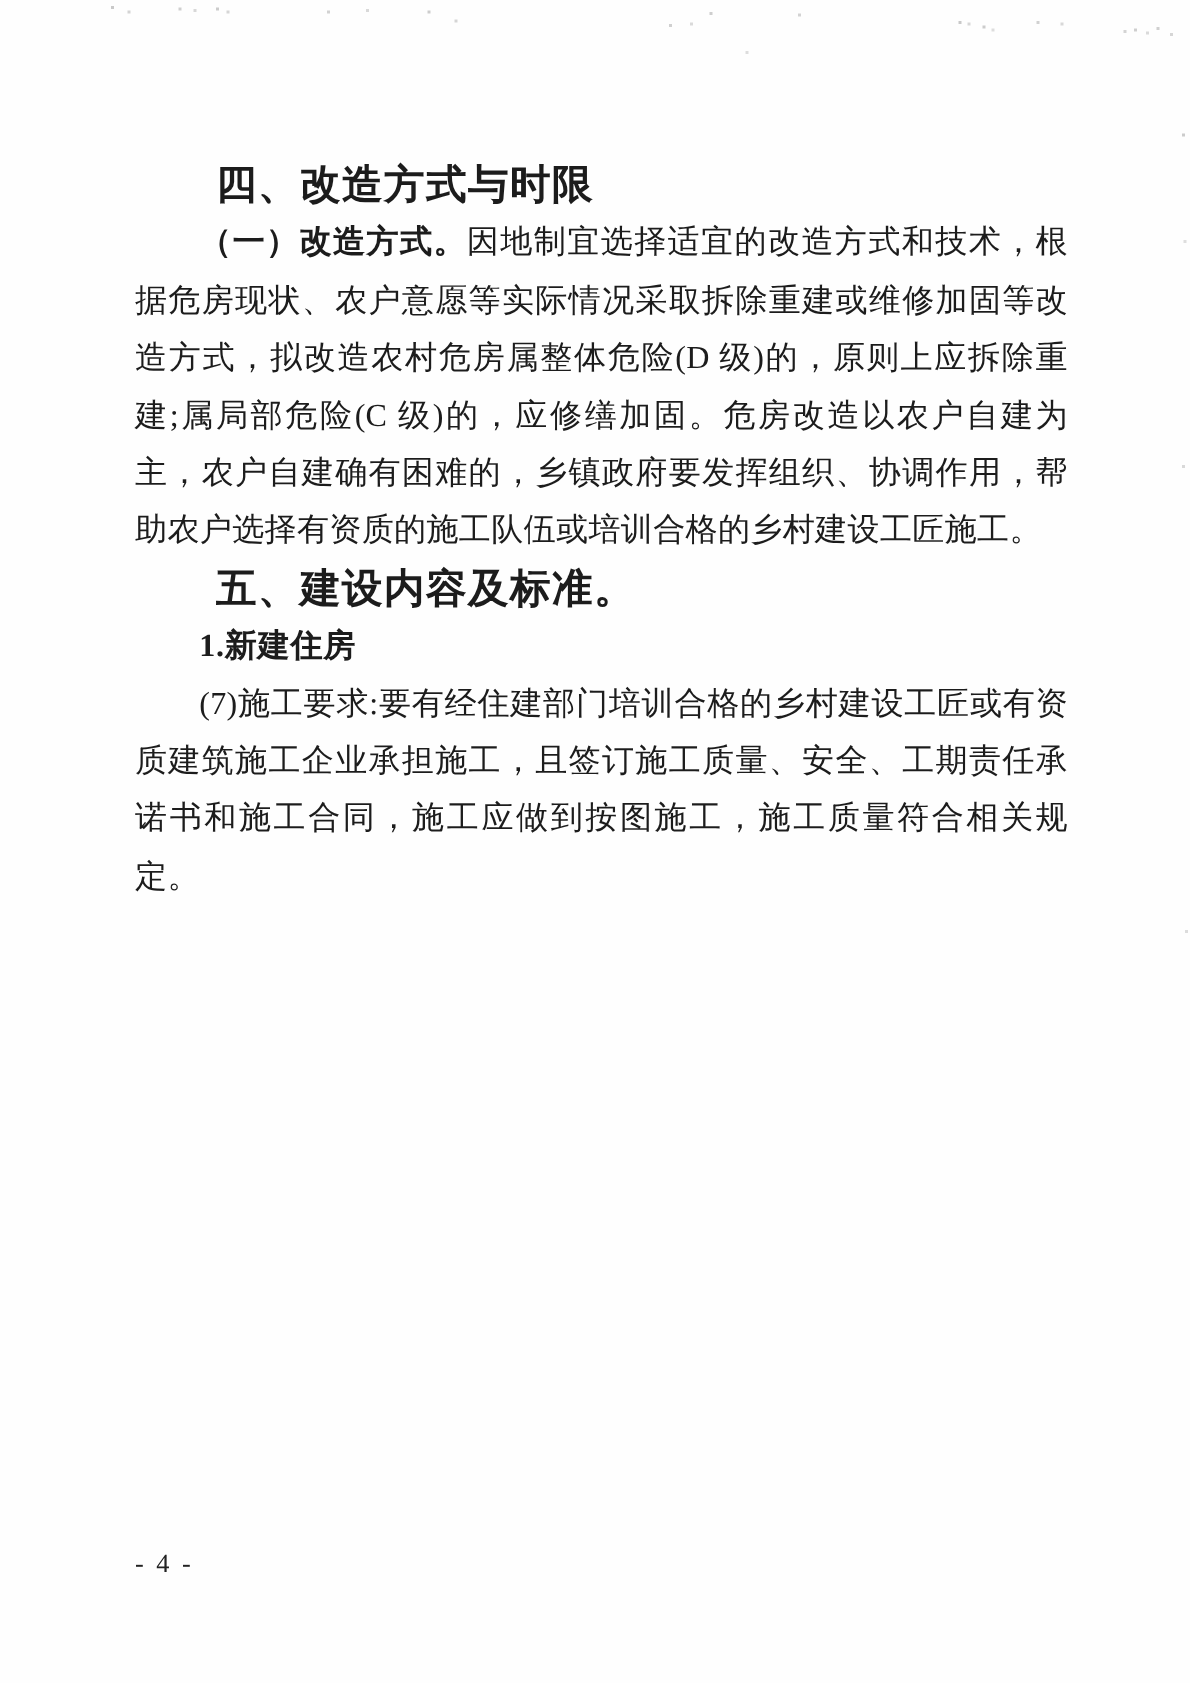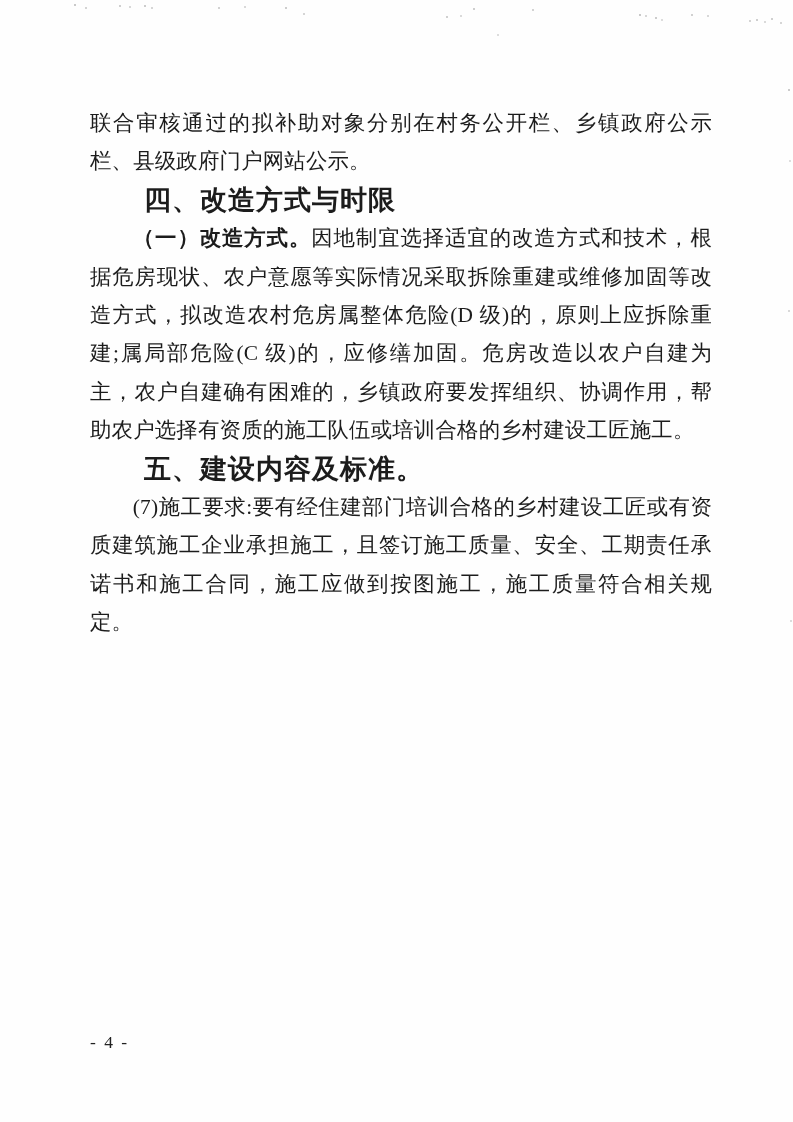--- a/index.html
+++ b/index.html
@@ -42,20 +42,20 @@
     position:absolute;left:90px;top:1032px;
     font-size:17.5px;letter-spacing:2px;color:#222;
   }
 </style>
 </head>
 <body>
 
 <div class="page">
   <div class="noise"></div>
   <div class="content">
-      <p class="body no-indent">联合审核通过的拟补助对象分别在村务公开栏、乡镇政府公示栏、县级政府门户网站公示。</p>
       <p class="heading">四、改造方式与时限</p>
       <p class="body"><span class="lead">（一）改造方式。</span>因地制宜选择适宜的改造方式和技术，根据危房现状、农户意愿等实际情况采取拆除重建或维修加固等改造方式，拟改造农村危房属整体危险(D 级)的，原则上应拆除重建;属局部危险(C 级)的，应修缮加固。危房改造以农户自建为主，农户自建确有困难的，乡镇政府要发挥组织、协调作用，帮助农户选择有资质的施工队伍或培训合格的乡村建设工匠施工。</p>
       <p class="heading">五、建设内容及标准。</p>
+      <p class="subheading">1.新建住房</p>
       <p class="body">(7)施工要求:要有经住建部门培训合格的乡村建设工匠或有资质建筑施工企业承担施工，且签订施工质量、安全、工期责任承诺书和施工合同，施工应做到按图施工，施工质量符合相关规定。</p>
     </div>
   <div class="pagenum">- 4 -</div>
 </div>
 
 </body></html>

